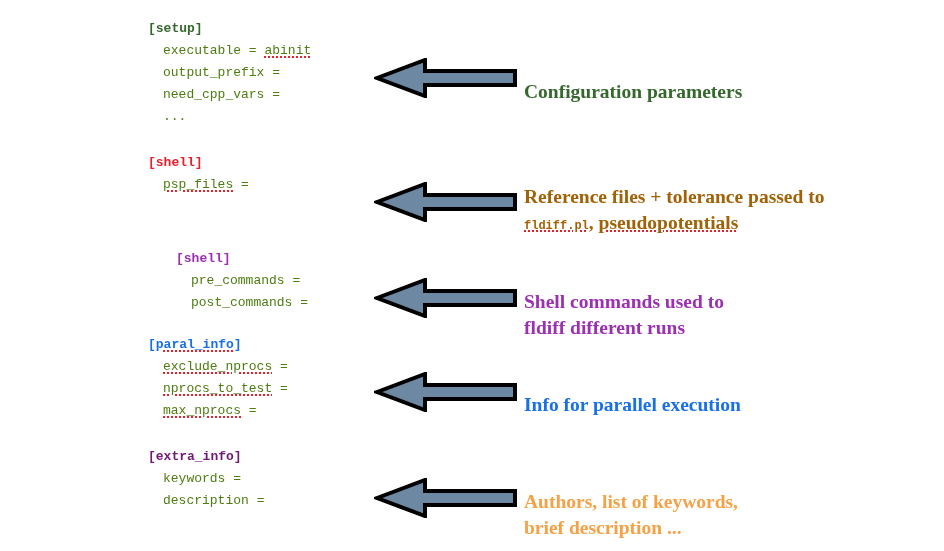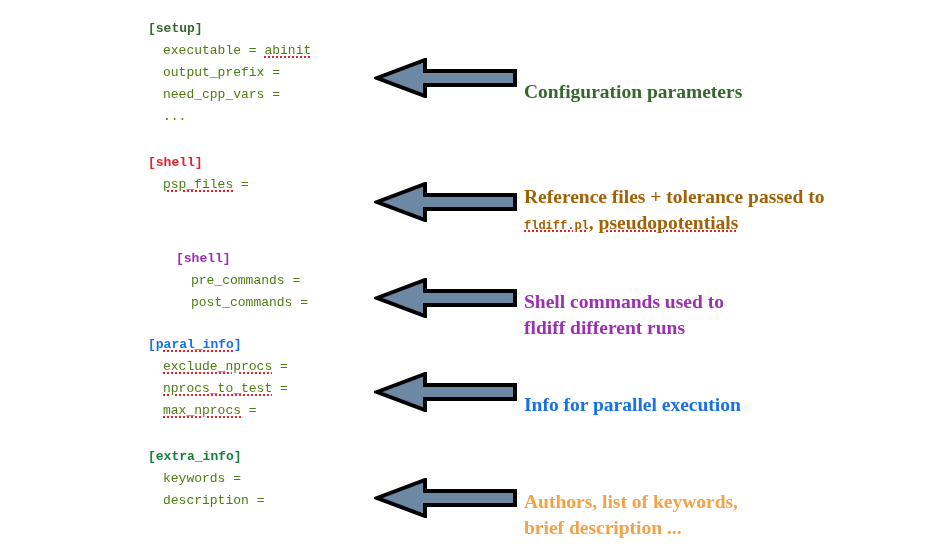--- a/index.html
+++ b/index.html
@@ -78,21 +78,21 @@
 </style>
 </head>
 <body style="background: rgb(255, 255, 255);">
 
 <div class="stage">
   <div id="code-column">
       <div class="block" style="top: 18px;"><div class="sec-header" style="color: rgb(53, 104, 45);"><span>[</span><span>setup</span><span>]</span></div><div class="code-line"><span>executable</span><span> = </span><span class="sp">abinit</span></div><div class="code-line"><span>output_prefix</span><span> =</span></div><div class="code-line"><span>need_cpp_vars</span><span> =</span></div><div class="code-line"><span>...</span><span></span></div></div>
       <div class="block" style="top: 152px;"><div class="sec-header" style="color: rgb(232, 32, 42);"><span>[</span><span>shell</span><span>]</span></div><div class="code-line"><span class="sp">psp_files</span><span> =</span></div></div>
       <div class="block" style="top: 248px; margin-left: 28px;"><div class="sec-header" style="color: rgb(155, 48, 176);"><span>[</span><span>shell</span><span>]</span></div><div class="code-line"><span>pre_commands</span><span> =</span></div><div class="code-line"><span>post_commands</span><span> =</span></div></div>
       <div class="block" style="top: 334px;"><div class="sec-header" style="color: rgb(24, 112, 232);"><span>[</span><span class="sp">paral_info</span><span>]</span></div><div class="code-line"><span class="sp">exclude_nprocs</span><span> =</span></div><div class="code-line"><span class="sp">nprocs_to_test</span><span> =</span></div><div class="code-line"><span class="sp">max_nprocs</span><span> =</span></div></div>
-      <div class="block" style="top: 446px;"><div class="sec-header" style="color: #15803d;"><span>[</span><span>extra_info</span><span>]</span></div><div class="code-line"><span>keywords</span><span> =</span></div><div class="code-line"><span>description</span><span> =</span></div></div>
+      <div class="block" style="top: 446px;"><div class="sec-header" style="color: #701a75;"><span>[</span><span>extra_info</span><span>]</span></div><div class="code-line"><span>keywords</span><span> =</span></div><div class="code-line"><span>description</span><span> =</span></div></div>
     </div>
   <div id="arrow-column">
       <div class="arrow" style="top: 58px;">
         <svg width="146" height="40" viewBox="0 0 146 40">
           <path d="M 3 20 L 51 2 L 51 13 L 141 13 L 141 27 L 51 27 L 51 38 Z" fill="#6d88a3" stroke="#000000" stroke-width="4" stroke-linejoin="miter"></path>
         </svg>
       </div>
       <div class="arrow" style="top: 182px;">
         <svg width="146" height="40" viewBox="0 0 146 40">
           <path d="M 3 20 L 51 2 L 51 13 L 141 13 L 141 27 L 51 27 L 51 38 Z" fill="#6d88a3" stroke="#000000" stroke-width="4" stroke-linejoin="miter"></path>

